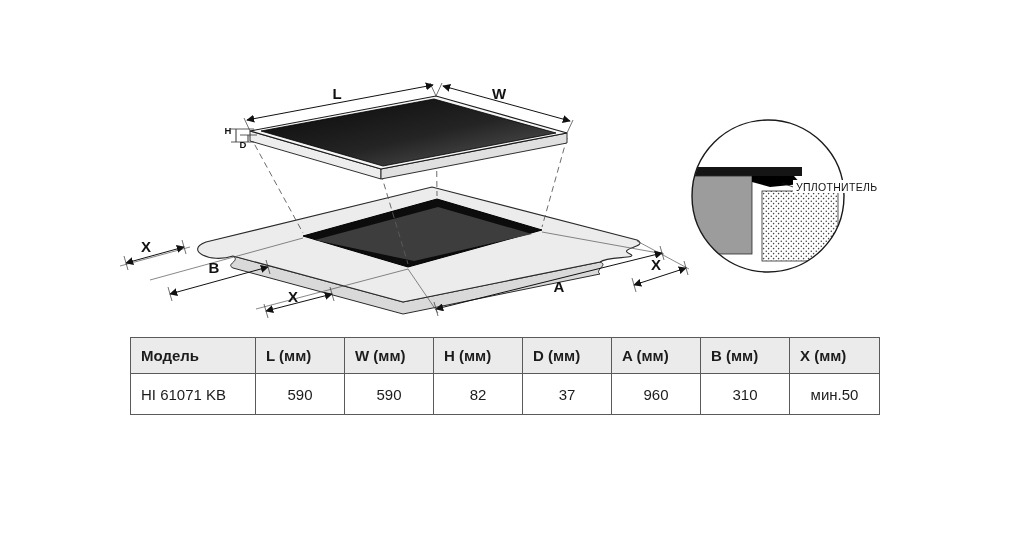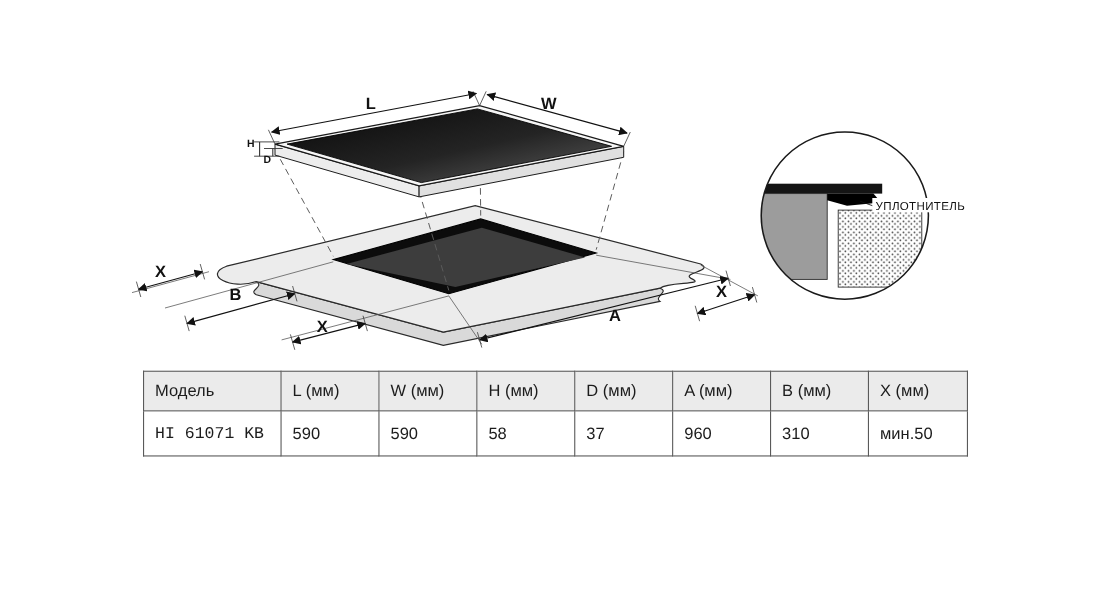--- a/index.html
+++ b/index.html
@@ -12,23 +12,23 @@
   .dim-label{font-size:15px;font-weight:bold;}
   .dim-small{font-size:9.5px;font-weight:bold;}
   .seal-label{font-size:10.5px;letter-spacing:.3px;}
   .spec-table{
     position:absolute;left:130px;top:337px;width:749px;
     border-collapse:collapse;font-size:15px;color:#1c1c1c;table-layout:fixed;
   }
   .spec-table th,.spec-table td{
     border:1px solid #5a5a5a;padding:0 10px;overflow:hidden;white-space:nowrap;
   }
-  .spec-table th{background:#ebebeb;font-weight:400;text-align:left;height:35px;}
-  .spec-table td{text-align:left;height:40px;background:#fff;}
-  .spec-table td.model{text-align:left;font-family:Liberation Mono, monospace;}
+  .spec-table th{background:#ebebeb;font-weight:700;text-align:left;height:35px;}
+  .spec-table td{text-align:center;height:40px;background:#fff;}
+  .spec-table td.model{text-align:left;}
 </style>
 </head>
 <body>
 
 <div class="canvas">
 
   <svg width="1014" height="536" viewBox="0 0 1014 536">
     <defs>
       <marker id="arr" viewBox="0 0 10 10" refX="9" refY="5" markerWidth="8" markerHeight="8" orient="auto-start-reverse">
         <path d="M0,0 L10,5 L0,10 z" fill="#111"></path>
@@ -182,21 +182,21 @@
         <th>A (мм)</th>
         <th>B (мм)</th>
         <th>X (мм)</th>
       </tr>
     </thead>
     <tbody>
       <tr>
         <td class="model">HI 61071 KB</td>
         <td>590</td>
         <td>590</td>
-        <td>58</td>
+        <td>82</td>
         <td>37</td>
         <td>960</td>
         <td>310</td>
         <td>мин.50</td>
       </tr>
     </tbody>
   </table>
 
 </div>
 

